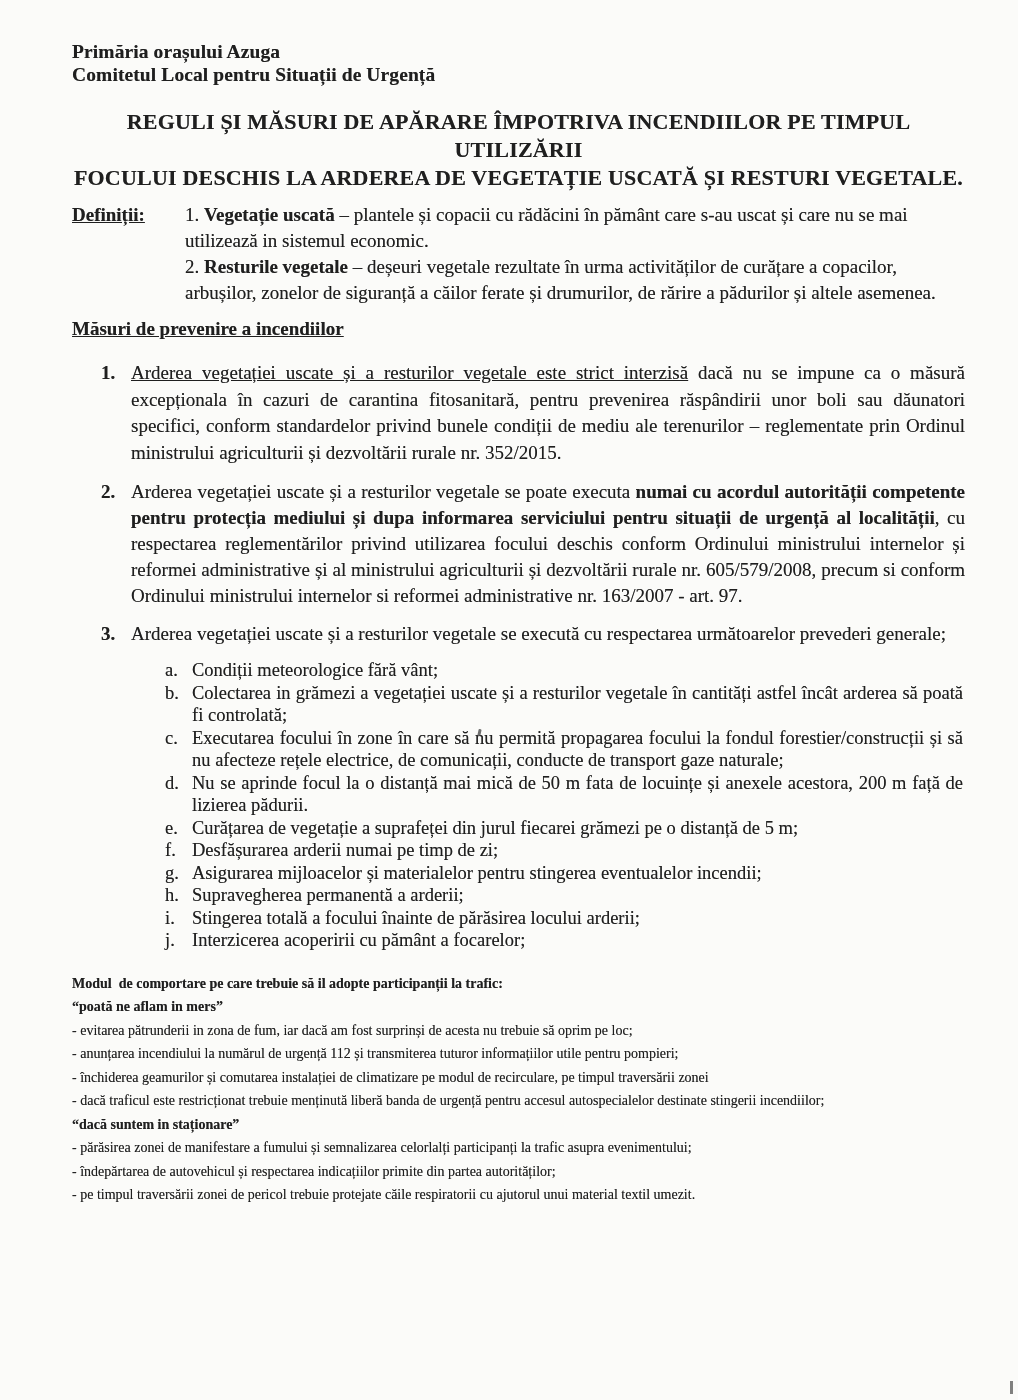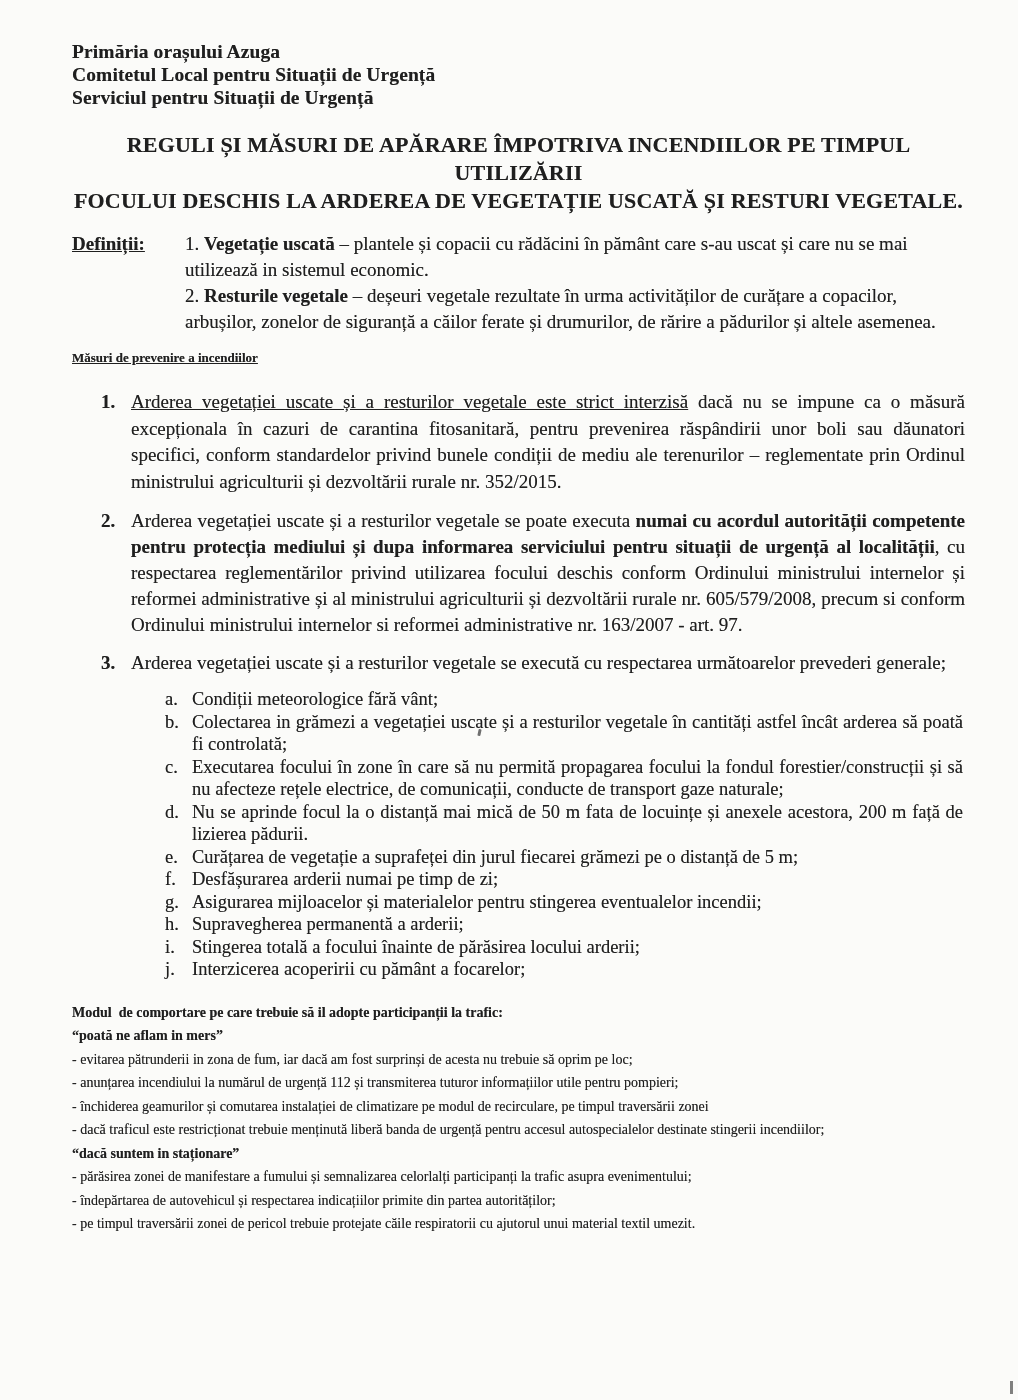--- a/index.html
+++ b/index.html
@@ -32,41 +32,41 @@
     margin-top: 22px;
     text-align: center;
     font-weight: bold;
     font-size: 22px;
     line-height: 28px;
     letter-spacing: 0.2px;
   }
 
   
   .definitions {
-    margin-top: 16px;
+    margin-top: 10px;
     position: relative;
     padding-left: 113px;
     font-size: 19px;
     line-height: 26px;
   }
   .def-label {
     position: absolute;
     left: 0; top: 0;
     font-weight: bold;
     text-decoration: underline;
   }
   .def-num { font-weight: normal; }
   .def-term { font-weight: bold; }
 
   
   .measures-heading {
     margin-top: 10px;
     font-weight: bold;
     text-decoration: underline;
-    font-size: 13px;
+    font-size: 19px;
     line-height: 26px;
   }
   .m-item {
     position: relative;
     padding-left: 59px;
     font-size: 19px;
     text-align: justify;
   }
   .m-item .num {
     position: absolute;
@@ -119,21 +119,20 @@
   }
 </style>
 </head>
 <body>
 
 <div class="page">
 
   <div>
     <div class="hdr-line">Primăria orașului Azuga</div>
     <div class="hdr-line">Comitetul Local pentru Situații de Urgență</div>
-    <div class="hdr-line">Serviciul pentru Situații de Urgență</div>
   </div>
 
   <div class="doc-title">
     <div>REGULI ȘI MĂSURI DE APĂRARE ÎMPOTRIVA INCENDIILOR PE TIMPUL UTILIZĂRII</div>
     <div>FOCULUI DESCHIS LA ARDEREA DE VEGETAȚIE USCATĂ ȘI RESTURI VEGETALE.</div>
   </div>
 
   <div class="definitions">
     <span class="def-label">Definiții:</span>
     <div><span class="def-num">1. </span><span class="def-term">Vegetație uscată</span><span> – plantele și copacii cu rădăcini în pământ care s-au uscat și care nu se mai utilizează in sistemul economic.</span></div>

